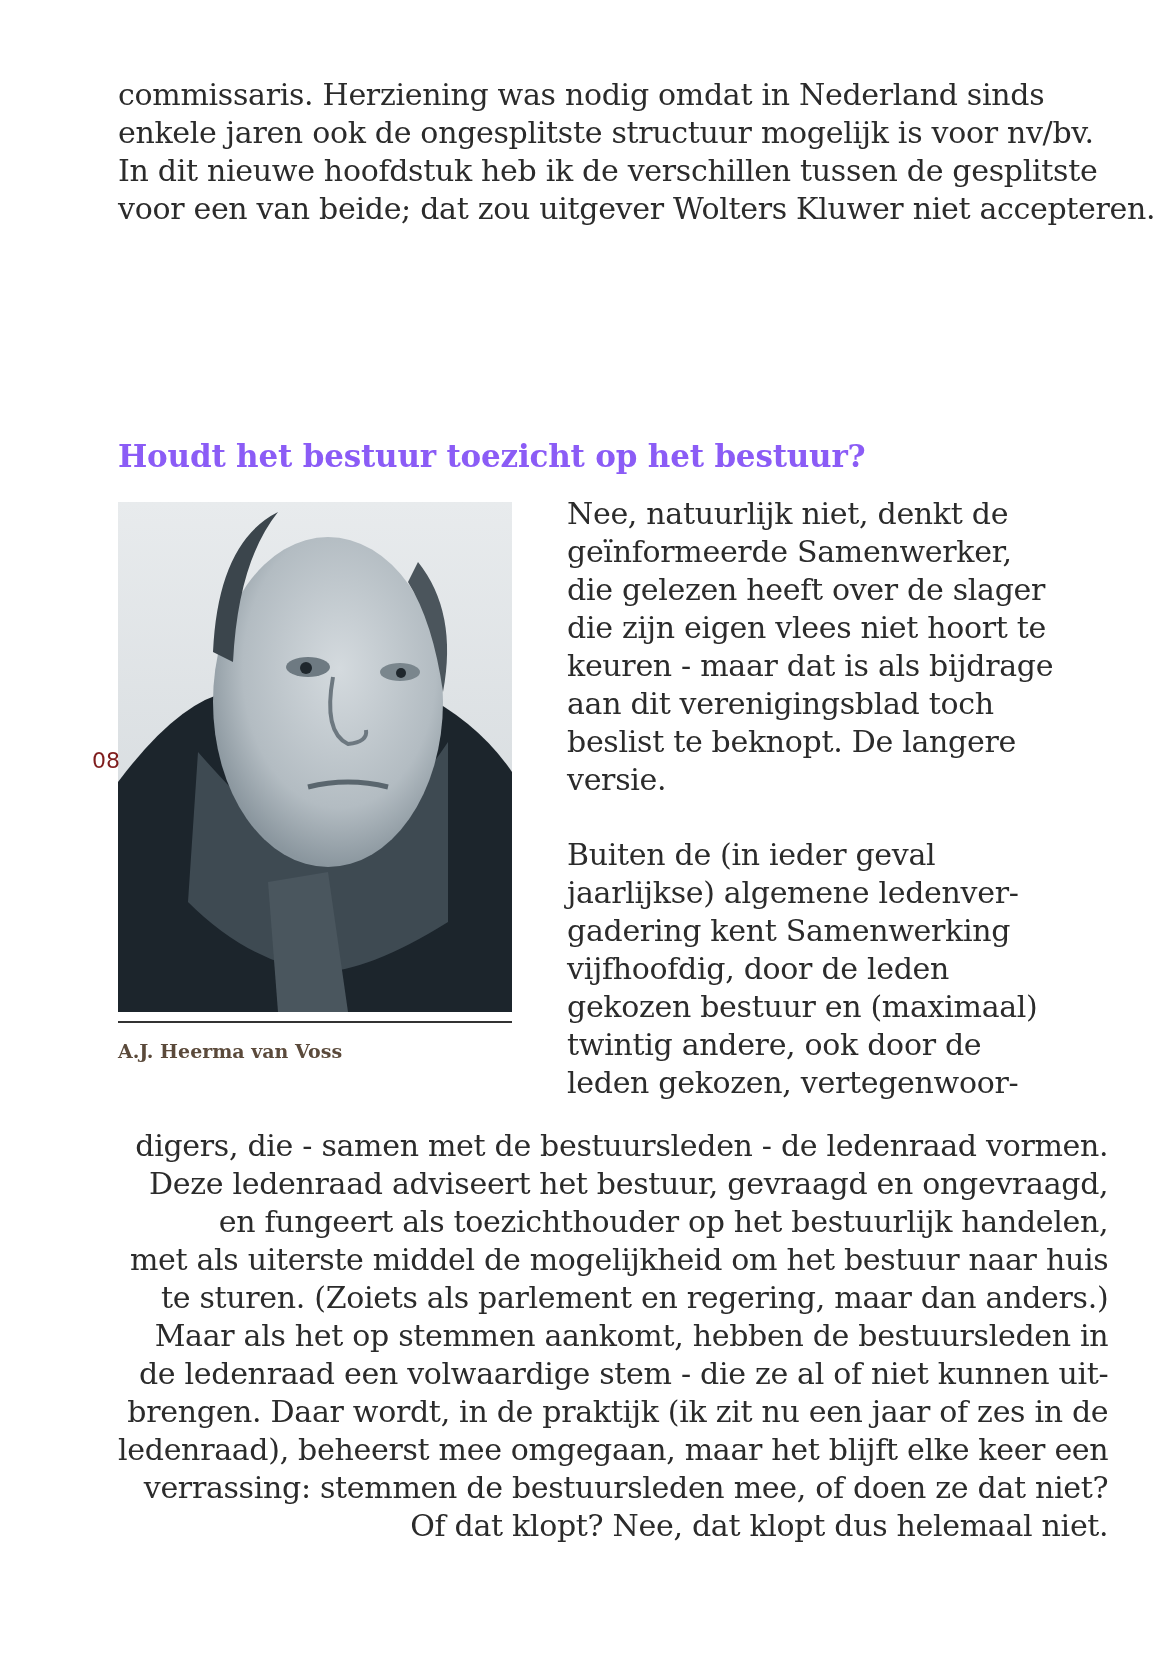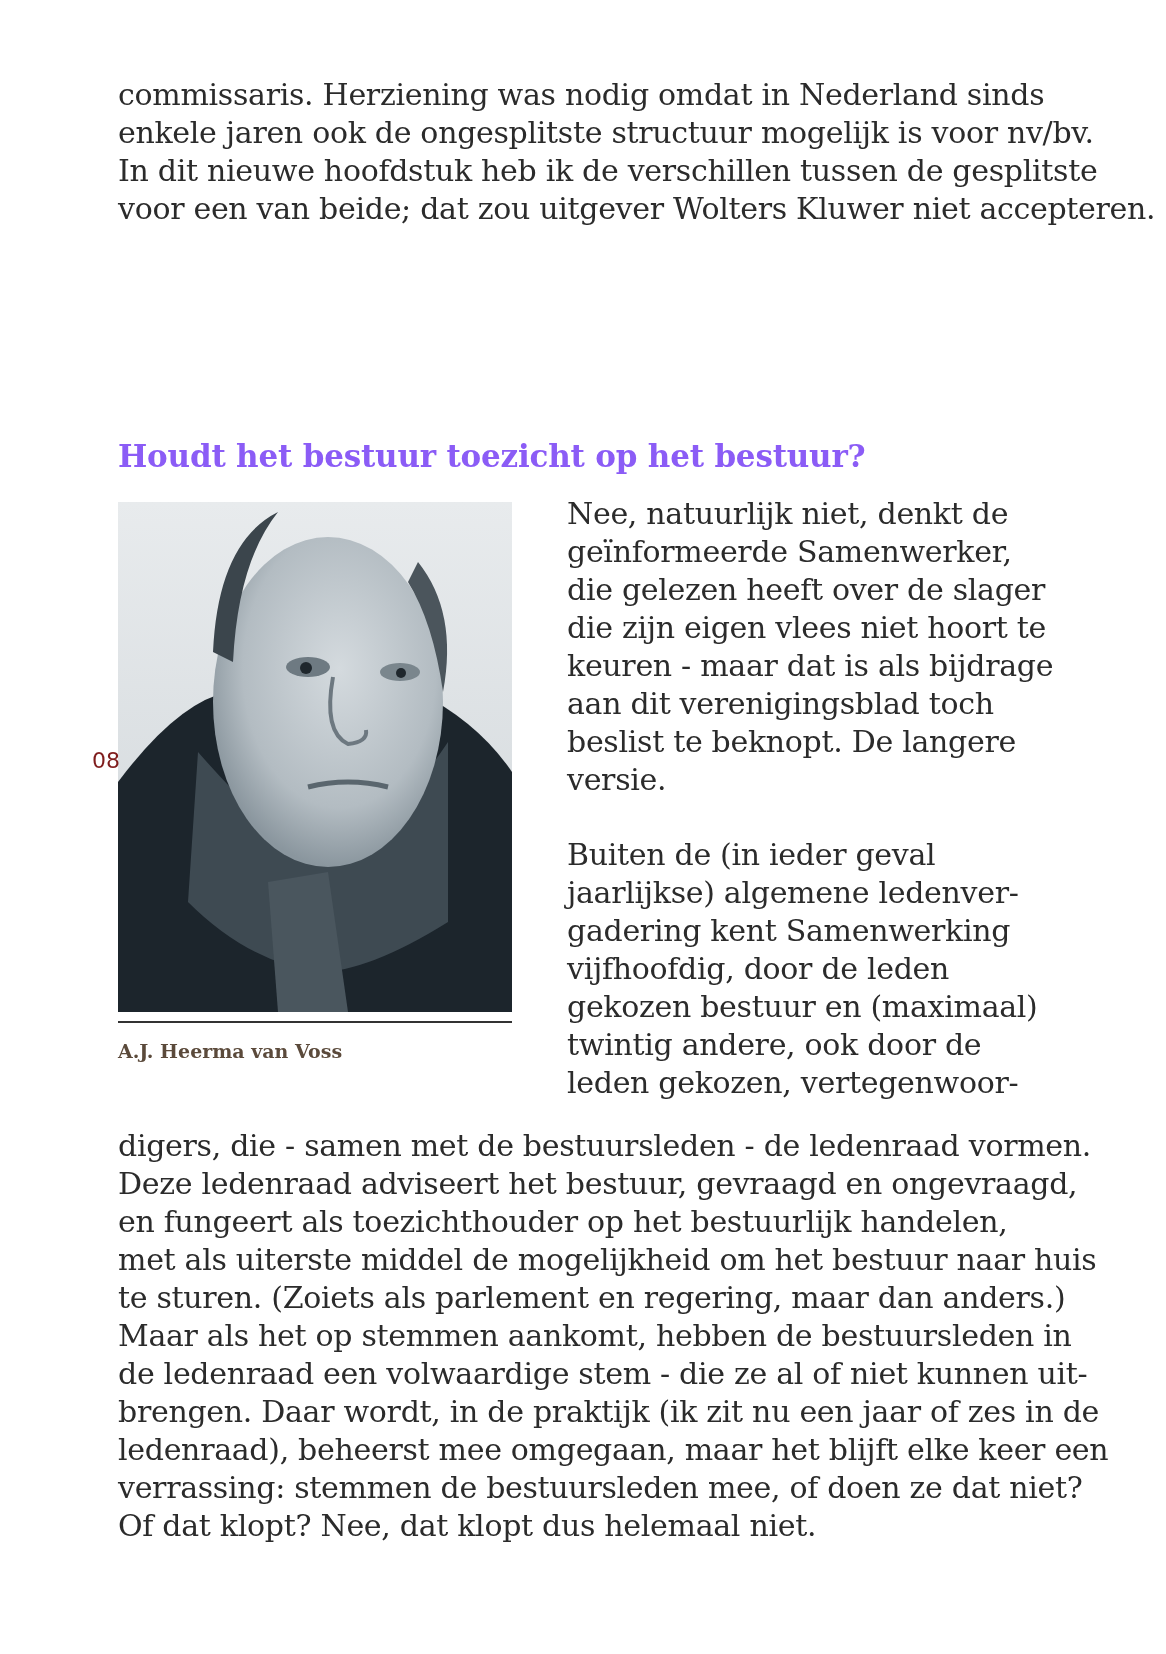--- a/index.html
+++ b/index.html
@@ -14,21 +14,21 @@
              color: #8b5cf6; white-space: nowrap; letter-spacing: -0.2px; }
   .photo { position: absolute; left: 118px; top: 502px; width: 394px; height: 510px;
            overflow: hidden; background: #e6e9eb; }
   .rule { position: absolute; left: 118px; top: 1021px; width: 394px; height: 2px; background: #333; }
   .caption { position: absolute; left: 118px; top: 1040px; font-size: 19px; font-weight: bold;
              color: #5b4a3b; white-space: nowrap; }
   .pagenum { position: absolute; left: 52px; top: 748px; font-family: "DejaVu Sans", sans-serif;
              font-size: 22px; color: #7f1d1d; margin-left: 40px; }
   .right { left: 567px; top: 495px; }
   .right .gap { height: 37px; }
-  .full { left: 118px; top: 1127px; }
+  .full { left: 118px; top: 1127px; text-align: right; }
 </style>
 </head>
 <body>
 
 <div class="block intro">
   <span class="line">commissaris. Herziening was nodig omdat in Nederland sinds</span>
   <span class="line">enkele jaren ook de ongesplitste structuur mogelijk is voor nv/bv.</span>
   <span class="line">In dit nieuwe hoofdstuk heb ik de verschillen tussen de gesplitste</span>
   <span class="line">voor een van beide; dat zou uitgever Wolters Kluwer niet accepteren.</span>
 </div>

